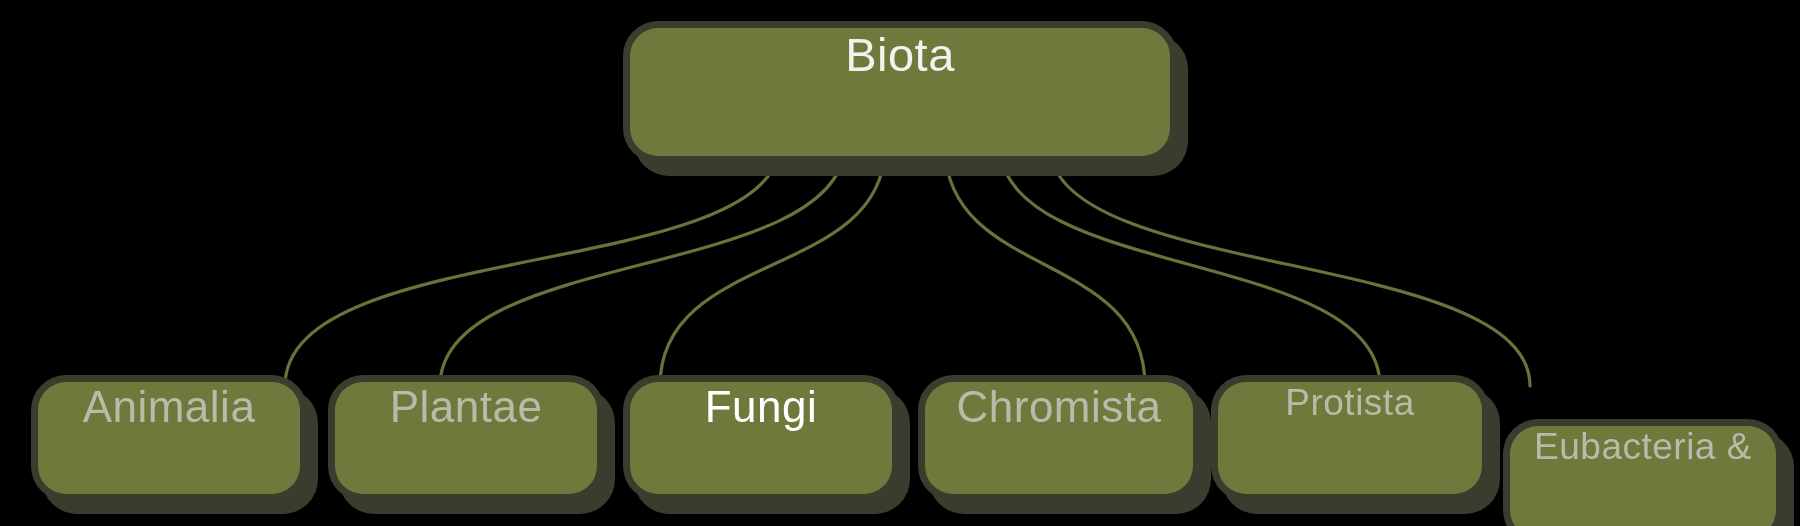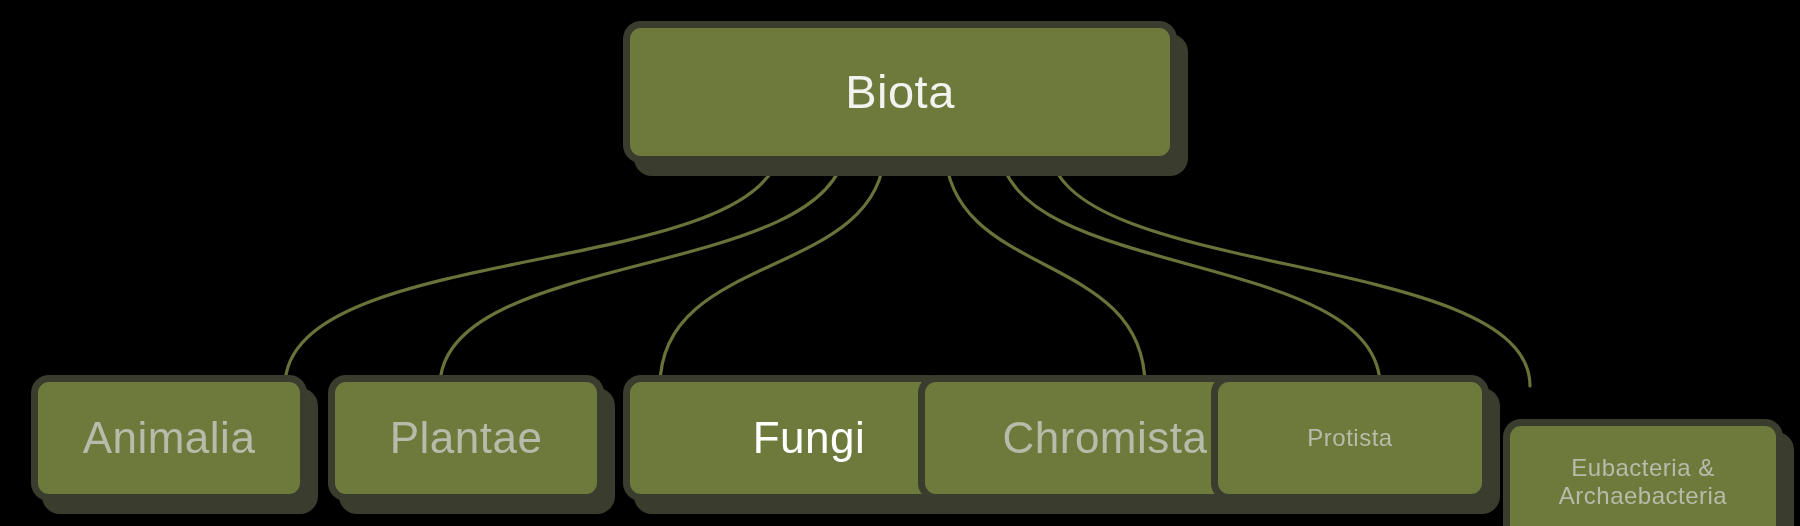--- a/index.html
+++ b/index.html
@@ -24,46 +24,45 @@
   .connectors path {
     fill: none;
     stroke: #68733a;
     stroke-width: 3.2;
     stroke-linecap: round;
   }
   .node {
     position: absolute;
     z-index: 1;
     background: #6d7a3c;
-    border-radius: 11px;
+    border-radius: 28px;
     display: flex;
     flex-direction: column;
     align-items: center;
-    justify-content: center;
     box-shadow: 0 0 0 7px #3a3d2d, 11px 13px 0 7px #3a3d2d;
   }
   .label {
     color: #b7bbaa;
     line-height: 1.15;
     text-align: center;
     letter-spacing: 0.5px;
     user-select: none;
   }
   .root-label {
     color: #f2f3ee;
     font-size: 47px;
   }
   .child-label {
     font-size: 44px;
   }
   .highlight {
     color: #ffffff;
   }
   .small-label {
-    font-size: 24px;
+    font-size: 37px;
   }
 </style>
 </head>
 <body>
 
 <div class="stage">
 
   <svg class="connectors" width="1800" height="526" viewBox="0 0 1800 526">
     <path d="M 780 150 C 760 280, 285 240, 285 386"></path>
     <path d="M 845 150 C 830 280, 440 250, 440 386"></path>
@@ -78,30 +77,29 @@
   </div>
 
   <div class="node" style="left:38px; top:382px; width:262px; height:112px;">
     <span class="label child-label">Animalia</span>
   </div>
 
   <div class="node" style="left:335px; top:382px; width:262px; height:112px;">
     <span class="label child-label">Plantae</span>
   </div>
 
-  <div class="node" style="left:630px; top:382px; width:262px; height:112px;padding-left:48px;">
+  <div class="node" style="left:630px; top:382px; width:262px; height:112px;">
     <span class="label child-label highlight">Fungi</span>
   </div>
 
-  <div class="node" style="left:925px; top:382px; width:268px; height:112px;padding-left:46px;">
+  <div class="node" style="left:925px; top:382px; width:268px; height:112px;">
     <span class="label child-label">Chromista</span>
   </div>
 
   <div class="node" style="left:1218px; top:382px; width:264px; height:112px;">
     <span class="label small-label">Protista</span>
   </div>
 
   <div class="node" style="left:1510px; top:382px; width:266px; height:112px;margin-top:44px;">
     <span class="label small-label">Eubacteria &amp;</span>
-    <span class="label small-label">Archaebacteria</span>
   </div>
 
 </div>
 
 </body></html>

